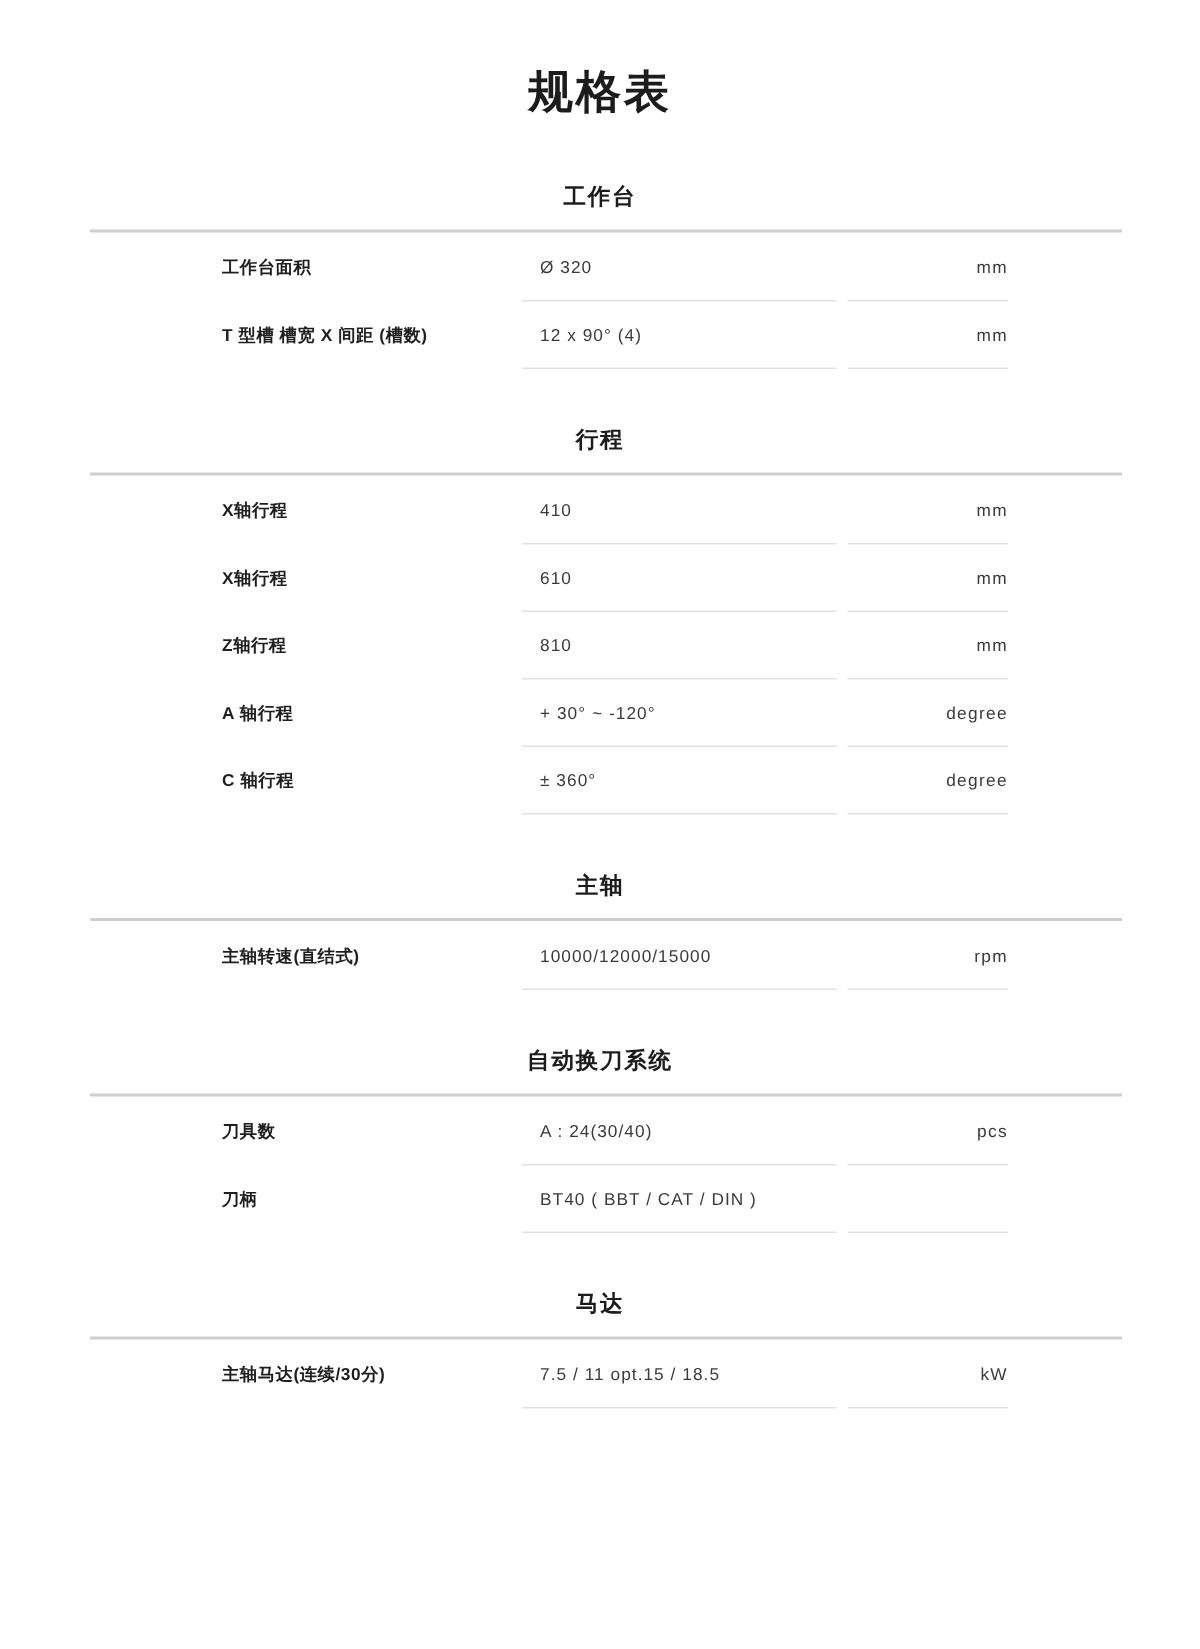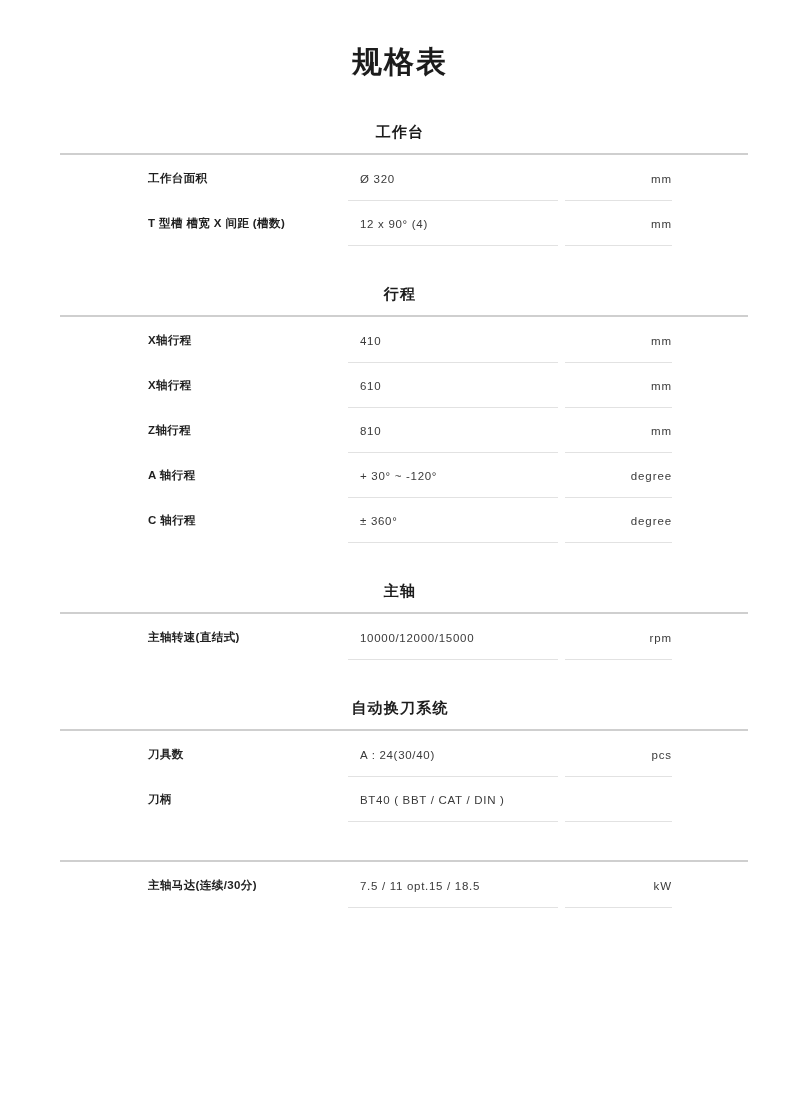--- a/index.html
+++ b/index.html
@@ -262,20 +262,21 @@
               <div class="cell-unit"></div>
             </div>
             <div class="row-divider">
               <span class="seg-value"></span>
               <span class="seg-unit"></span>
             </div>
           </div>
         </div>
       </div>
       <div class="section sec-gap">
+        <div class="section-header">马达</div>
         <div class="section-rule"></div>
         <div class="rows">
           <div class="row">
             <div class="row-inner">
               <div class="cell-label">主轴马达(连续/30分)</div>
               <div class="cell-value">7.5 / 11 opt.15 / 18.5</div>
               <div class="cell-unit">kW</div>
             </div>
             <div class="row-divider">
               <span class="seg-value"></span>

